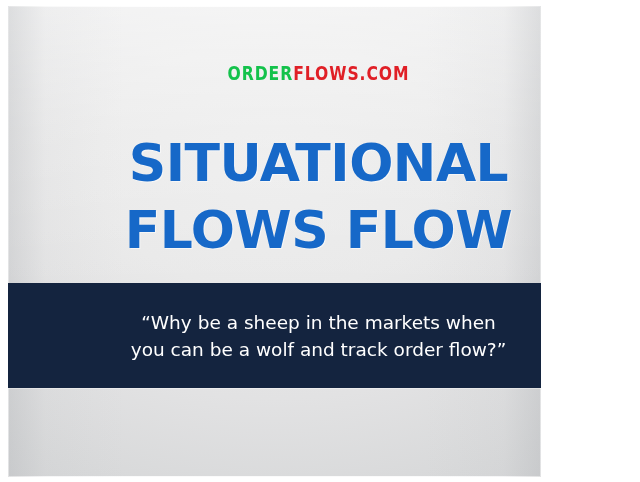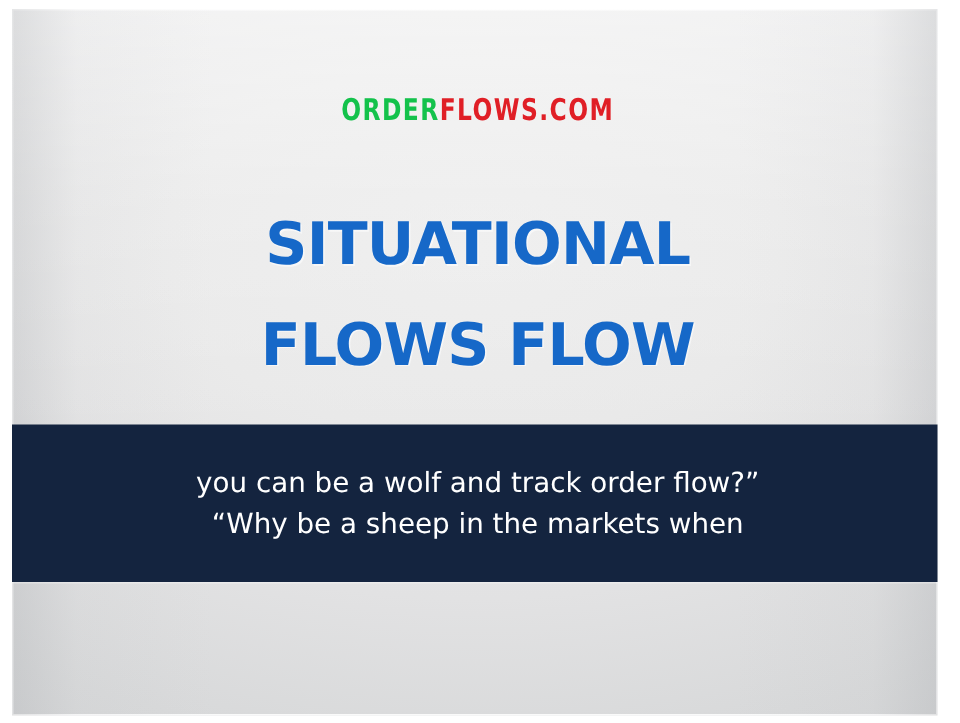--- a/index.html
+++ b/index.html
@@ -20,21 +20,21 @@
     width: 640px;
     height: 482px;
     background: #ffffff;
   }
 
   
   .slide {
     position: absolute;
     left: 8px;
     top: 6px;
-    width: 617px;
+    width: 533px;
     height: 471px;
     overflow: hidden;
     background:
       radial-gradient(120% 95% at 50% 34%,
          #ececec 0%,
          #e9e9e9 28%,
          #e2e2e3 52%,
          #d8d9da 74%,
          #cfd0d2 100%);
     box-shadow: 0 0 0 1px rgba(255,255,255,0.85) inset;
@@ -99,21 +99,21 @@
     left: 0;
     top: 124px;
     width: 621px;
     text-align: center;
     z-index: 4;
   }
   .title-line {
     color: #1668c8;
     font-family: "DejaVu Sans", sans-serif;
     font-weight: bold;
-    font-size: 39px;
+    font-size: 52px;
     line-height: 67px;
     letter-spacing: -0.5px;
     white-space: nowrap;
     text-shadow: 1px 1px 0 rgba(255,255,255,0.55);
   }
 
   
   .banner {
     position: absolute;
     left: 0;
@@ -162,21 +162,21 @@
 
     <div class="brand"><span class="brand-order">ORDER</span><span class="brand-flows">FLOWS.COM</span></div>
 
     <div class="title-block">
       <div class="title-line">SITUATIONAL</div>
       <div class="title-line">FLOWS FLOW</div>
     </div>
 
     <div class="banner">
       <div class="banner-inner">
+        <div class="quote-line">“Why be a sheep in the markets when</div>
         <div class="quote-line">you can be a wolf and track order flow?”</div>
-        <div class="quote-line">“Why be a sheep in the markets when</div>
       </div>
     </div>
 
     <div class="bottom-area"></div>
 
   </div>
 </div>
 
 </body></html>

